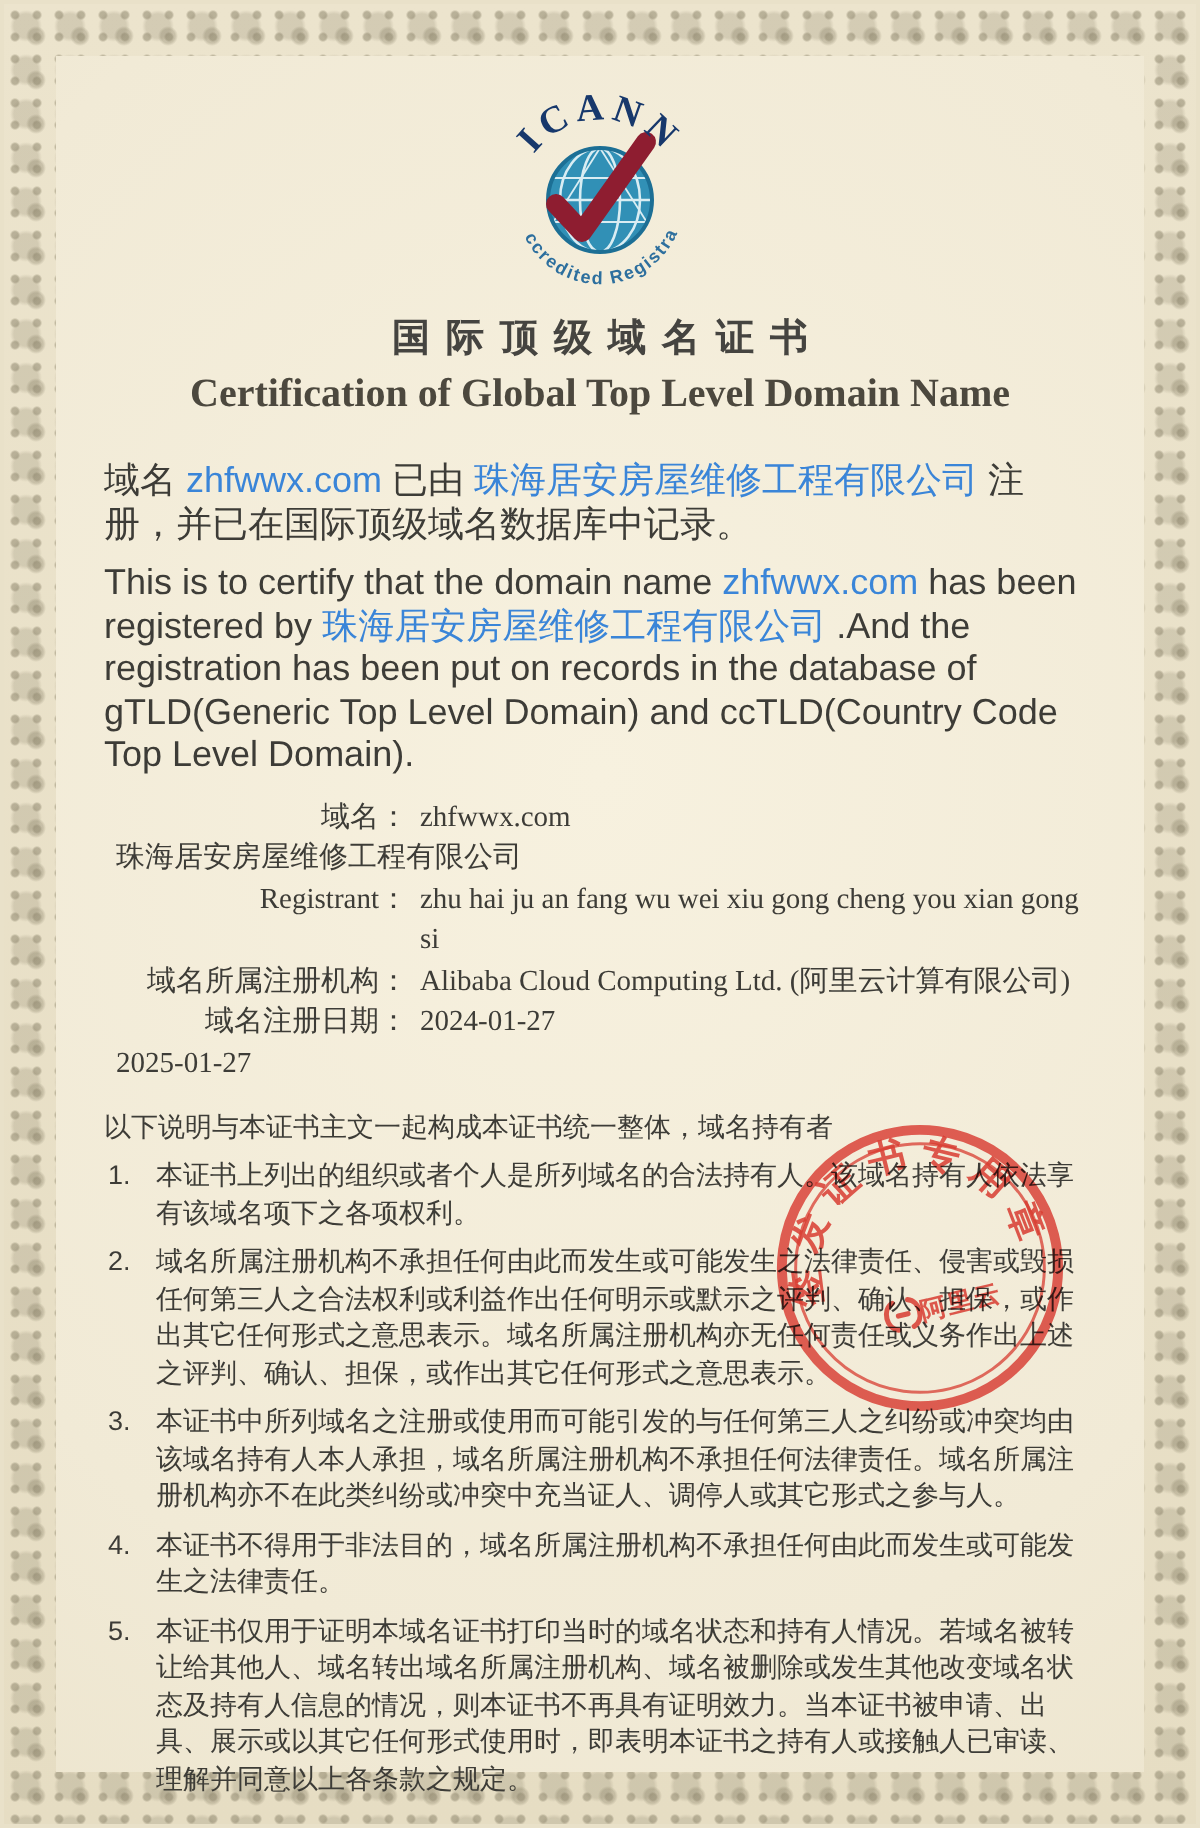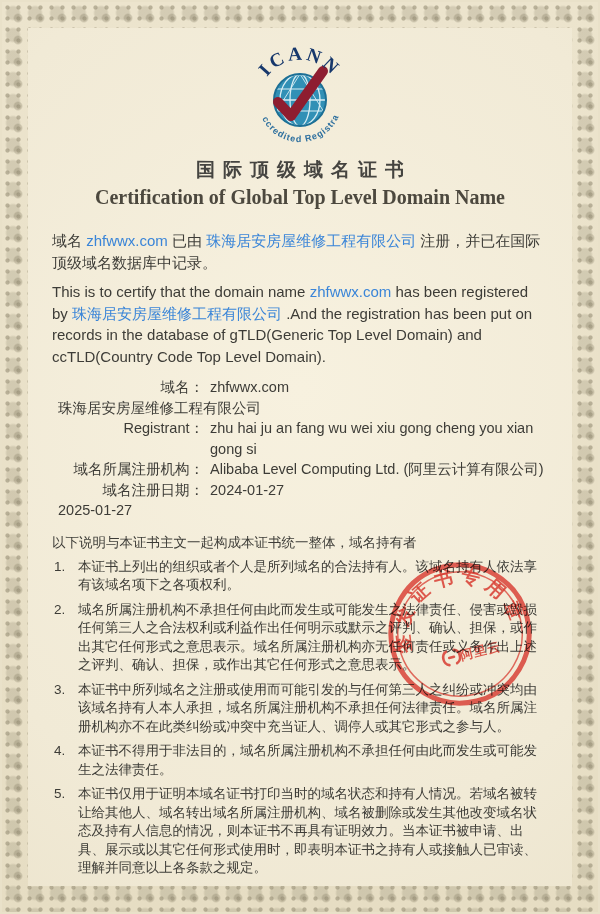--- a/index.html
+++ b/index.html
@@ -19,27 +19,27 @@
     background:radial-gradient(130% 95% at 50% 42%, #f7f1df 0%, #f1ead6 55%, #ece4cd 82%, #e7dec4 100%);
   }
 
   .icann{display:block;margin:2px auto 0;}
 
   .title{margin:5px 0 0;text-align:center;font-size:19px;font-weight:600;
          letter-spacing:8px;text-indent:8px;color:#454440;line-height:30px;}
   .subtitle{margin:2px 0 0;text-align:center;font-size:20px;font-weight:bold;
          font-family:"Liberation Serif","DejaVu Serif",serif;color:#4c483e;line-height:20px;}
 
-  .para{margin:0;font-size:15px;line-height:21.5px;color:#3d3c37;}
+  .para{margin:0;font-size:18px;line-height:21.5px;color:#3d3c37;}
   .para-cn{margin-top:23px;}
   .para-en{margin-top:8px;}
   .blue{color:#3a85d8;}
 
   .kv{margin-top:10px;font-size:14.5px;color:#3d3c37;}
-  .kv-row{display:flex;line-height:20.5px;}
+  .kv-row{display:flex;line-height:20.5px;font-family:Liberation Serif, serif;}
   .kv-label{width:152px;flex:none;text-align:right;}
   .kv-value{margin-left:6px;width:336px;}
 
   .terms-head{margin:13px 0 0;font-size:13.5px;line-height:18px;color:#3d3c37;}
   .term{display:flex;margin-top:6px;font-size:13.5px;line-height:18.5px;color:#3d3c37;}
   .term-num{width:24px;flex:none;padding-left:2px;}
   .term-text{flex:1;}
 
   .stamp{position:absolute;left:386px;top:560px;width:148px;height:148px;
          transform:rotate(-14deg);mix-blend-mode:multiply;opacity:.92;z-index:5;}
@@ -91,21 +91,21 @@
       </div>
       <div class="kv-row">
         <span class="kv-value">珠海居安房屋维修工程有限公司</span>
       </div>
       <div class="kv-row">
         <span class="kv-label">Registrant：</span>
         <span class="kv-value">zhu hai ju an fang wu wei xiu gong cheng you xian gong si</span>
       </div>
       <div class="kv-row">
         <span class="kv-label">域名所属注册机构：</span>
-        <span class="kv-value">Alibaba Level Computing Ltd. (阿里云计算有限公司)</span>
+        <span class="kv-value">Alibaba Cloud Computing Ltd. (阿里云计算有限公司)</span>
       </div>
       <div class="kv-row">
         <span class="kv-label">域名注册日期：</span>
         <span class="kv-value">2024-01-27</span>
       </div>
       <div class="kv-row">
         <span class="kv-value">2025-01-27</span>
       </div>
     </div>
 

